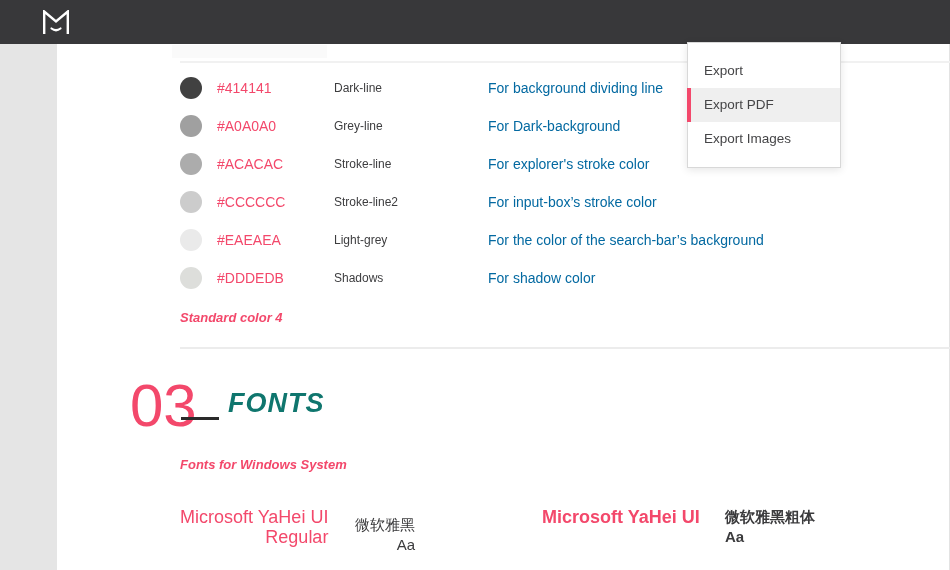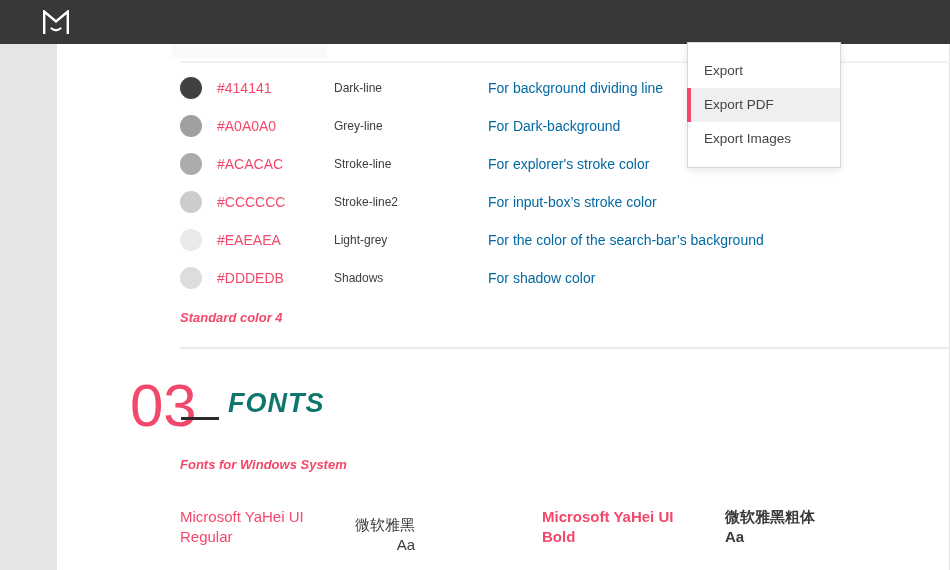--- a/index.html
+++ b/index.html
@@ -31,21 +31,21 @@
   .lbl-standard { top:310px; }
   .lbl-fonts-win { top:457px;text-align:right; }
 
   
   .sec-number { position:absolute; left:130px; top:384px; font-size:60px; line-height:44px; font-weight:400; color:#f3486b; }
   .sec-title { position:absolute; left:180px; top:390px; font-size:27px; line-height:27px; font-weight:bold; font-style:italic; color:#0f766e; letter-spacing:1px;margin-left:48px; }
   .sec-underline { position:absolute; left:181px; top:417px; width:38px; height:3px; background:#2a2a2a; }
 
   
   .font-samples { position:absolute; left:0; top:507px; width:950px; }
-  .fs-name { position:absolute; font-size:15px; line-height:20px; color:#f3486b; }
+  .fs-name { position:absolute; font-size:18px; line-height:20px; color:#f3486b;text-align:right; }
   .fs-prev { position:absolute; font-size:15px; line-height:20px; color:#3b3b3d; }
   .fs-col1 { left:180px; top:0; }
   .fs-col2 { left:355px; top:8px;text-align:right; }
   .fs-col3 { left:542px; top:0; font-weight:bold; }
   .fs-col4 { left:725px; top:0; font-weight:bold; }
 
   
   .export-menu { position:absolute; left:687px; top:42px; width:154px; background:#ffffff; border:1px solid #d8d8d8; box-shadow:0 2px 8px rgba(0,0,0,0.10); padding:11px 0; z-index:30; }
   .menu-item { position:relative; height:34px; line-height:34px; padding-left:16px; font-size:13.5px; color:#454547; cursor:pointer; }
   .menu-item.active { background:#efefef; }
@@ -129,21 +129,20 @@
     <div class="fs-name fs-col1">
       <div>Microsoft YaHei UI</div>
       <div>Regular</div>
     </div>
     <div class="fs-prev fs-col2">
       <div>微软雅黑</div>
       <div>Aa</div>
     </div>
     <div class="fs-name fs-col3">
       <div>Microsoft YaHei UI</div>
-      <div>Bold</div>
     </div>
     <div class="fs-prev fs-col4">
       <div>微软雅黑粗体</div>
       <div>Aa</div>
     </div>
   </div>
 
   <div class="export-menu">
     <div class="menu-item">Export CSS/SCSS/LESS</div>
     <div class="menu-item active">

